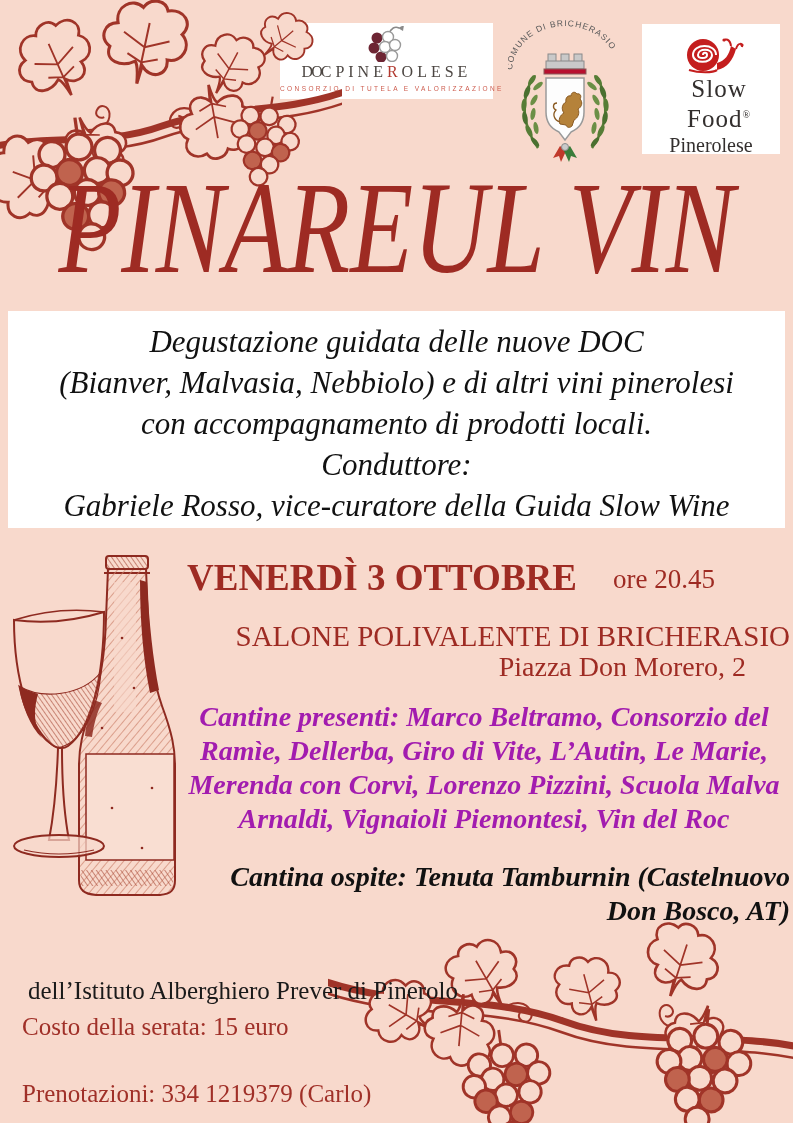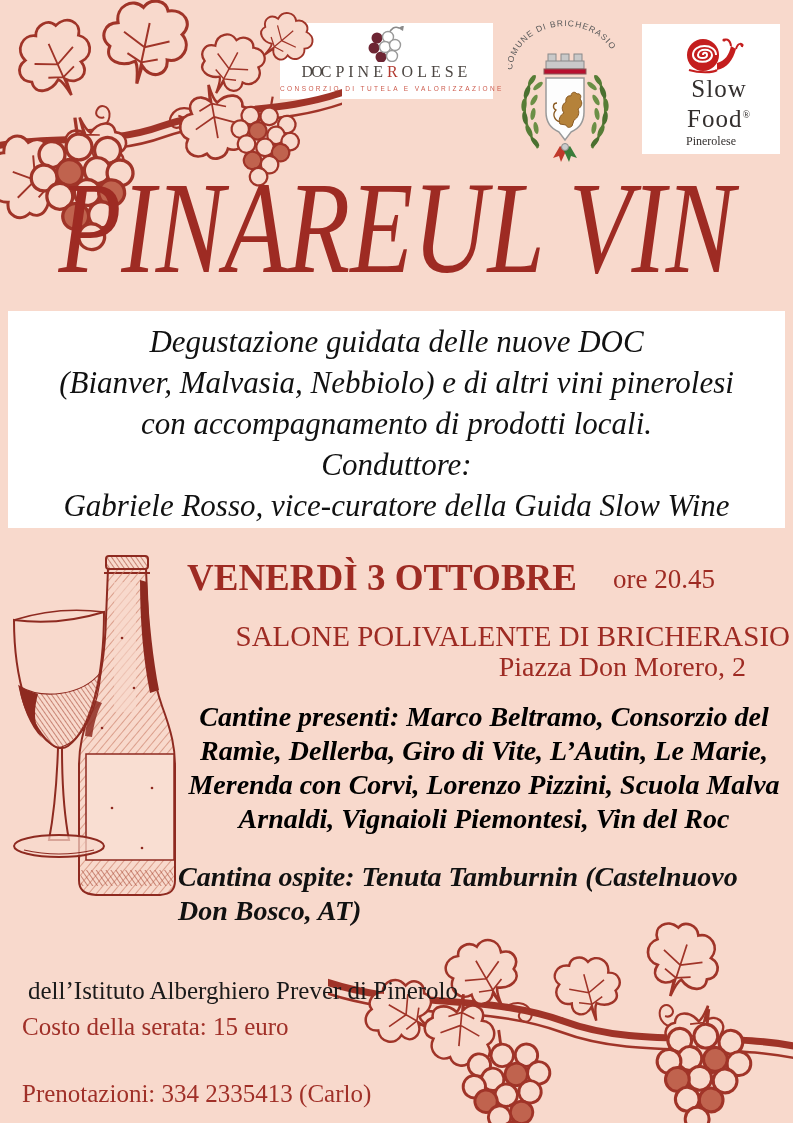--- a/index.html
+++ b/index.html
@@ -30,21 +30,21 @@
     white-space:nowrap;
   }
   .crest{left:508px;top:14px;width:114px;height:150px;}
   .logo-sf{
     left:642px;top:24px;width:138px;height:130px;
     background:#ffffff;text-align:center;
   }
   .sf-snail{display:block;margin:6px auto 0 auto;}
   .sf-name{font-size:25px;color:#332f2e;letter-spacing:1px;line-height:26px;padding-left:16px;}
   .sf-name sup{font-size:10px;}
-  .sf-sub{font-size:12px;color:#332f2e;margin-top:2px;}
+  .sf-sub{font-size:20px;color:#332f2e;margin-top:2px;}
   
   .title{
     left:0;top:163px;width:100%;
     text-align:center;
     font-style:italic;font-weight:normal;
     font-size:103px;line-height:100px;
     color:#9e2b23;
     transform:scaleY(1.28);transform-origin:50% 0;
     white-space:nowrap;
     z-index:3;margin:0;
@@ -62,22 +62,22 @@
   
   .date-row{left:187px;top:556px;z-index:2;white-space:nowrap;}
   .event-date{font-weight:bold;font-size:37px;color:#9e2b23;}
   .event-time{left:613px;top:564px;font-size:27px;color:#9e2b23;z-index:2;}
   .venue{left:158px;top:620px;width:632px;text-align:right;
     font-size:29px;color:#9e2b23;z-index:2;white-space:nowrap;}
   .address{left:158px;top:651px;width:588px;text-align:right;
     font-size:28px;color:#9e2b23;z-index:2;}
   .wineries{left:178px;top:700px;width:612px;text-align:center;
     font-style:italic;font-weight:600;font-size:28px;line-height:34px;
-    color:#000000;z-index:2;margin:0;}
-  .guest{left:178px;top:860px;width:612px;text-align:left;
+    color:#a21caf;z-index:2;margin:0;}
+  .guest{left:178px;top:860px;width:612px;text-align:right;
     font-style:italic;font-weight:600;font-size:28px;line-height:34px;
     color:#111111;z-index:2;margin:0;}
   
   .f-line{z-index:2;margin:0;font-size:25px;white-space:nowrap;}
   .f-black{color:#1a1a1a;}
   .f-red{color:#a03028;}
   .fl1{left:22px;top:944px;}
   .fl2{left:28px;top:977px;}
   .fl3{left:22px;top:1013px;}
   .fl4{left:22px;top:1047px;}
@@ -270,15 +270,15 @@
     <span class="event-date">VENERDÌ 3 OTTOBRE</span>
   </div>
   <div class="abs event-time">ore 20.45</div>
   <div class="abs venue">SALONE POLIVALENTE DI BRICHERASIO</div>
   <div class="abs address">Piazza Don Morero, 2</div>
   <p class="abs wineries">Cantine presenti: Marco Beltramo, Consorzio del Ramìe, Dellerba, Giro di Vite, L’Autin, Le Marie, Merenda con Corvi, Lorenzo Pizzini, Scuola Malva Arnaldi, Vignaioli Piemontesi, Vin del Roc</p>
   <p class="abs guest">Cantina ospite: Tenuta Tamburnin (Castelnuovo Don Bosco, AT)</p>
 
   <p class="abs f-line f-black fl2">dell’Istituto Alberghiero Prever di Pinerolo</p>
   <p class="abs f-line f-red fl3">Costo della serata: 15 euro</p>
-  <p class="abs f-line f-red fl5">Prenotazioni: 334 2335413 (Carlo)</p>
+  <p class="abs f-line f-red fl5">Prenotazioni: 334 1219379 (Carlo)</p>
 
 </div>
 
 </body></html>

